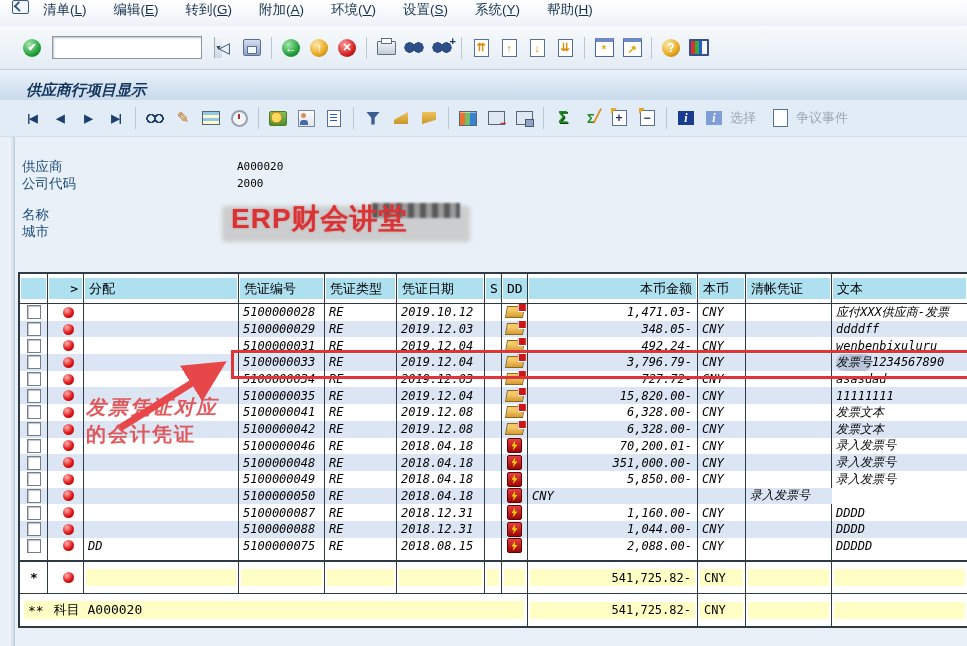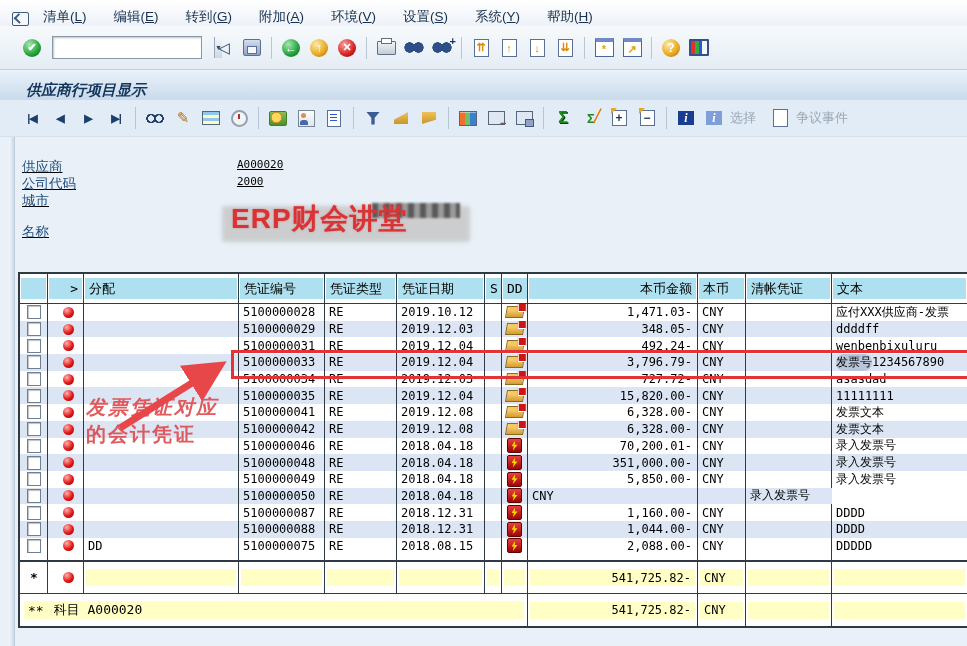--- a/index.html
+++ b/index.html
@@ -2,21 +2,21 @@
 <html><head>
 <meta charset="utf-8">
 <style>
   html,body{margin:0;padding:0;}
   .stage{position:relative;width:967px;height:646px;background:#e9f0f8;overflow:hidden;
          font-family:"Liberation Sans",sans-serif;color:#000;}
 
   
   .menubar{position:absolute;left:0;top:0;width:100%;height:26px;
     background:linear-gradient(#ffffff,#edf2f8);border-bottom:1px solid #d3dce6;
-    display:flex;align-items:flex-end;}
+    display:flex;align-items:flex-start;}
   .sysicon{width:15px;height:12px;border:1px solid #3c5a7c;border-radius:2px;margin:0 14px 0 12px;position:relative;background:#f4f8fc;}
   .sysicon::after{content:"";position:absolute;left:2px;top:2px;width:6px;height:5px;border-left:2px solid #3c5a7c;border-bottom:2px solid #3c5a7c;transform:rotate(45deg);}
   .menuitem{font-size:13.5px;color:#17314f;margin-right:27px;cursor:default;}
   .menuitem u{text-decoration:underline;}
 
   
   .toolbar{position:absolute;left:0;top:26px;width:100%;height:44px;
     background:linear-gradient(#f7fafc,#e4ecf4);border-bottom:1px solid #c2cedb;
     display:flex;align-items:center;padding-left:18px;box-sizing:border-box;}
   .sep{width:1px;height:22px;background:#b9c6d4;margin:0 5px;flex:0 0 1px;}
@@ -101,21 +101,21 @@
     background:linear-gradient(#eaf2fa,#c9daeb);border-bottom:1px solid #a9bbcd;
     display:flex;align-items:flex-end;}
   .titleband .title{margin-left:26px;font-size:15px;font-weight:bold;font-style:italic;color:#14365c;}
 
   
   .apptoolbar{position:absolute;left:0;top:100px;width:100%;height:37px;background:#e2ecf6;
     display:flex;align-items:center;padding-left:18px;box-sizing:border-box;border-bottom:1px solid #d4e0ec;}
 
   
   .hfields{position:absolute;left:22px;top:158px;}
-  .hrow{display:flex;height:17px;align-items:flex-start;text-decoration:underline;}
+  .hrow{display:flex;height:17px;align-items:center;}
   .hrow.gap{margin-top:14px;}
   .hlabel{width:215px;font-size:13.5px;color:#1f4e7c;}
   .hvalue{font-family:"DejaVu Sans Mono",monospace;font-size:11px;color:#000;}
 
   
   .mosaic1{position:absolute;left:222px;top:206px;width:248px;height:36px;background:#c7c7c7;filter:blur(2px);opacity:.85;border-radius:3px;z-index:3;}
   .mosaic2{position:absolute;left:372px;top:203px;width:88px;height:15px;background:repeating-linear-gradient(90deg,#5a5a5a 0 6px,#9a9a9a 6px 12px);filter:blur(1px);z-index:3;}
   .watermark{position:absolute;left:231px;top:200px;z-index:4;font-size:28px;font-weight:900;color:#da3335;
     letter-spacing:1px;text-shadow:0 0 2px rgba(218,51,53,.5);font-family:"Liberation Sans",sans-serif;}
 
@@ -123,21 +123,21 @@
   .tbl{position:absolute;left:18px;top:272px;right:0;z-index:2;background:#fff;
     border-left:2px solid #2e3a44;border-top:2px solid #2e3a44;border-bottom:2px solid #2e3a44;
     font-family:"DejaVu Sans Mono",monospace;font-size:12px;}
   .grow{display:grid;grid-template-columns:28px 36px 155px 86px 72px 88px 17px 26px 170px 48px 86px 1fr;}
   .cell{border-right:1px solid #2e3a44;overflow:hidden;white-space:nowrap;display:flex;align-items:center;box-sizing:border-box;}
   .cell:last-child{border-right:0;}
   .thead .cell{height:30px;background:#fff;border-bottom:1px solid #2e3a44;padding:0;}
   .hband{background:#aee0f0;margin:3px 1px;height:21px;flex:1;display:flex;align-items:center;padding:0 4px;
     font-size:13px;color:#000;box-sizing:border-box;}
   .hband.right{justify-content:flex-end;}
-  .drow{height:16.7px;}
+  .drow{height:16.7px;font-style:italic;}
   .drow.alt .cell{background:#dbe5f3;}
   .cell.num{justify-content:flex-end;padding-right:5px;}
   .cell.pad{padding-left:4px;}
   .spacer-row{height:6px;}
   .spacer-row .cell{background:#fff;}
 
   .checkbox{width:12px;height:12px;background:#fff;border:1px solid #6f7f90;
     box-shadow:inset 1px 1px 1px rgba(0,0,0,.25), inset -1px -1px 1px rgba(255,255,255,.9);margin:0 auto;}
   .red-led{width:16px;height:15px;position:relative;display:inline-block;margin-left:12px;}
   .red-led::before{content:"✕";position:absolute;left:0;top:0;width:16px;height:15px;line-height:15px;
@@ -342,26 +342,26 @@
 
   <div class="hfields" id="hfields">
       <div class="hrow">
         <span class="hlabel">供应商</span>
         <span class="hvalue">A000020</span>
       </div>
       <div class="hrow">
         <span class="hlabel">公司代码</span>
         <span class="hvalue">2000</span>
       </div>
+      <div class="hrow gap">
+        <span class="hlabel">名称</span>
+        <span class="hvalue"></span>
+      </div>
       <div class="hrow">
         <span class="hlabel">城市</span>
-        <span class="hvalue"></span>
-      </div>
-      <div class="hrow gap">
-        <span class="hlabel">名称</span>
         <span class="hvalue"></span>
       </div>
     </div>
 
   <div class="mosaic1"></div>
   <div class="mosaic2"></div>
   <div class="watermark">ERP财会讲堂</div>
 
   <div class="tbl">
     <div class="grow thead" id="thead">

